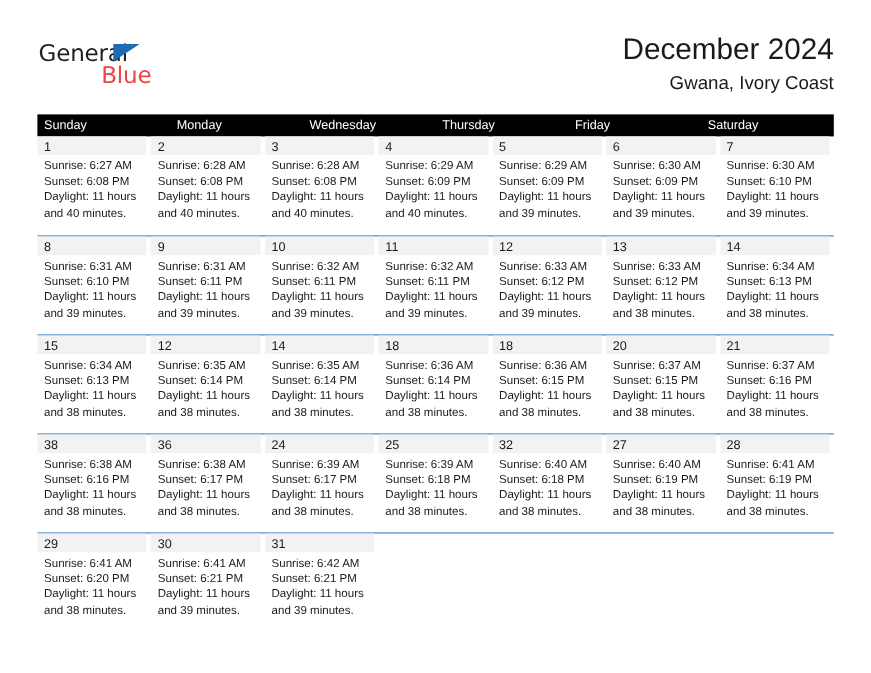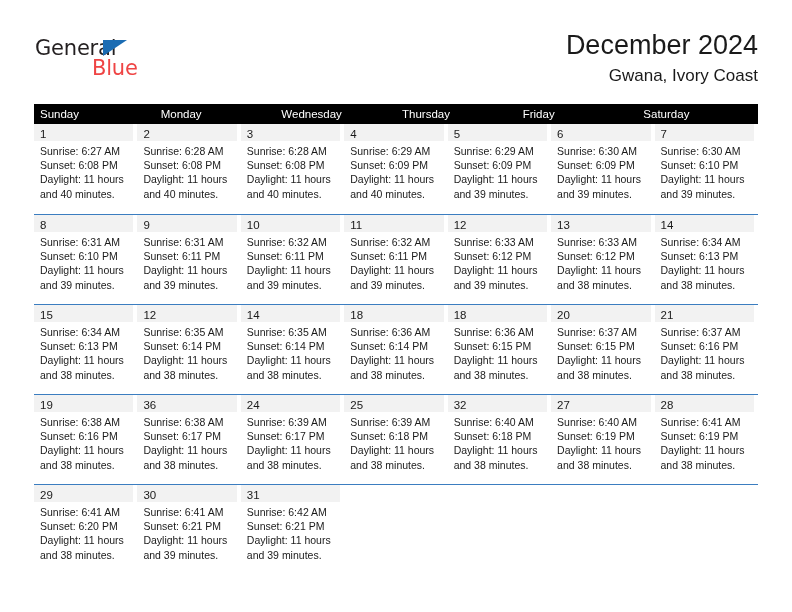--- a/index.html
+++ b/index.html
@@ -360,21 +360,21 @@
           <div>Sunrise: 6:37 AM</div>
           <div>Sunset: 6:16 PM</div>
           <div>Daylight: 11 hours</div>
           <div>and 38 minutes.</div>
         </div>
       </div>
     </div>
 
     <div class="week">
       <div class="day">
-        <div class="day-num-band"><span class="day-num">19</span></div>
+        <div class="day-num-band"><span class="day-num">38</span></div>
         <div class="day-info">
           <div>Sunrise: 6:38 AM</div>
           <div>Sunset: 6:16 PM</div>
           <div>Daylight: 11 hours</div>
           <div>and 38 minutes.</div>
         </div>
       </div>
       <div class="day">
         <div class="day-num-band"><span class="day-num">36</span></div>
         <div class="day-info">

